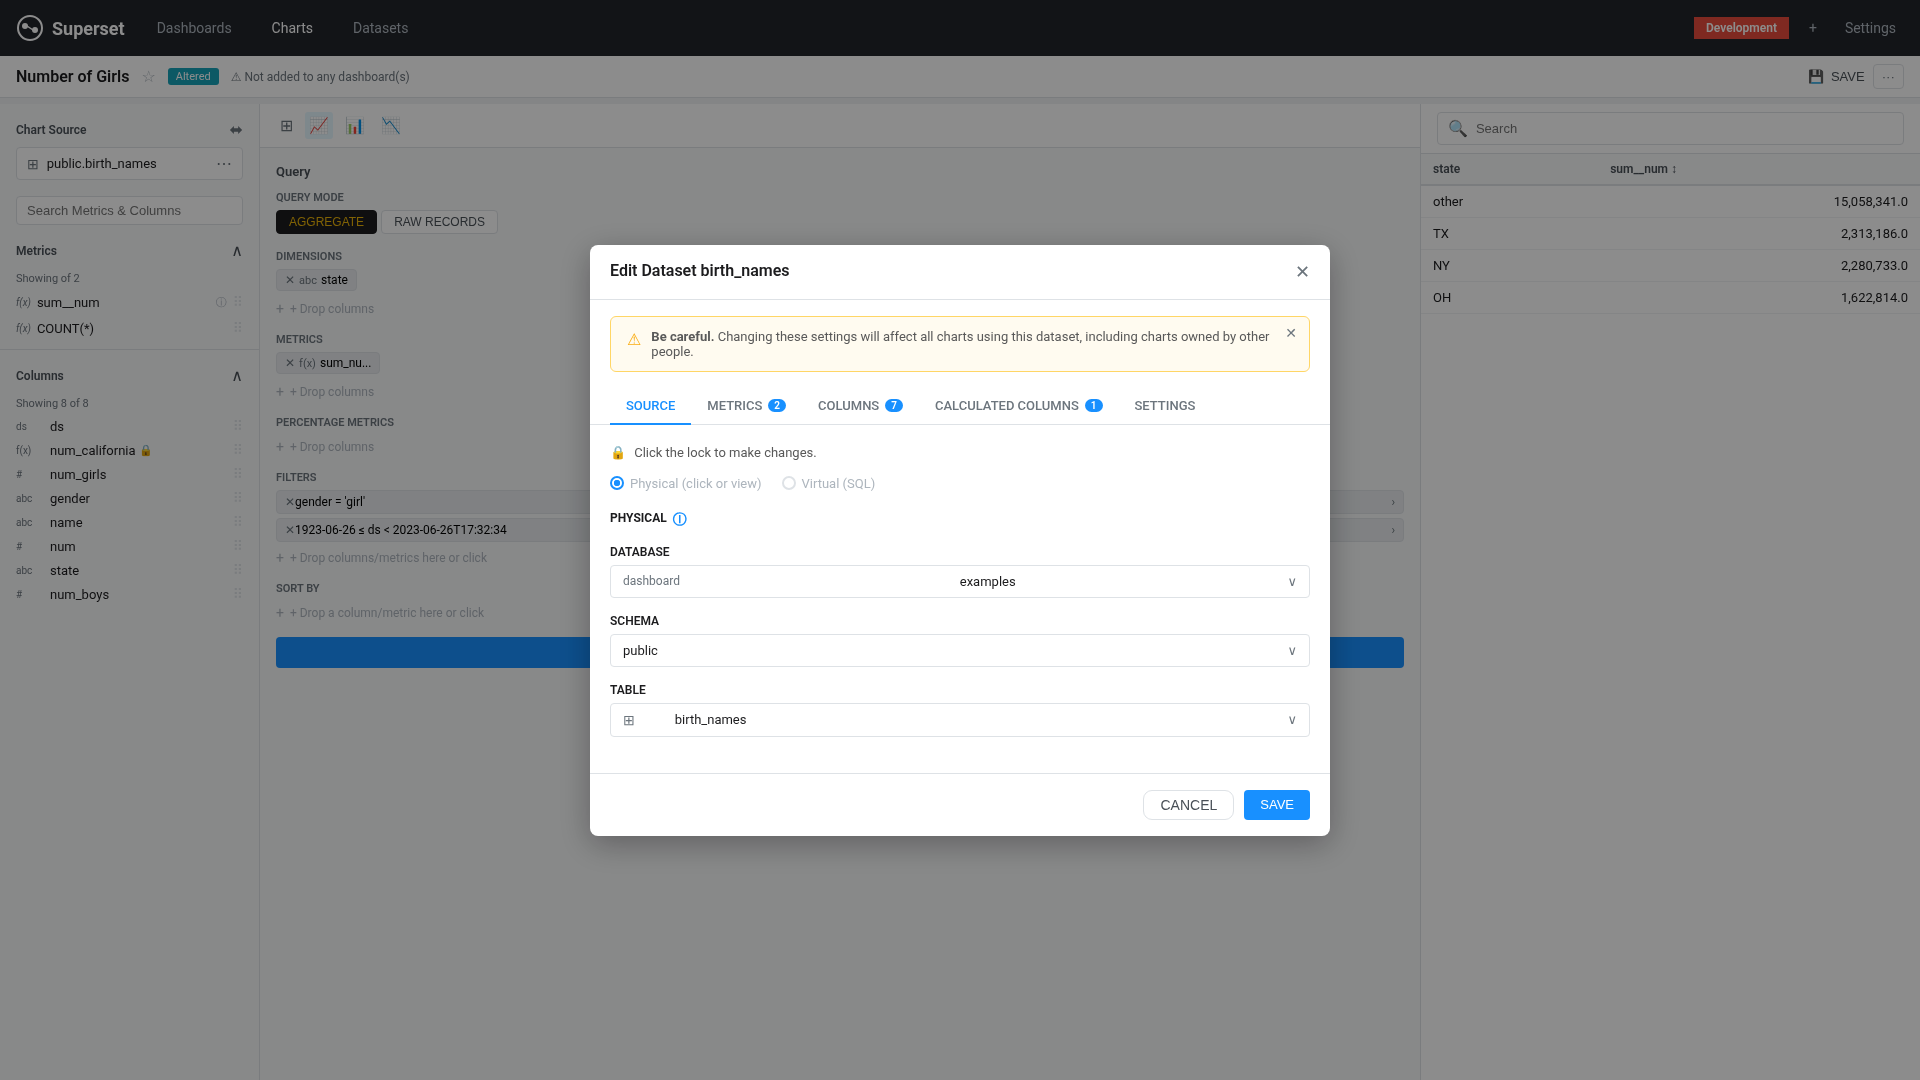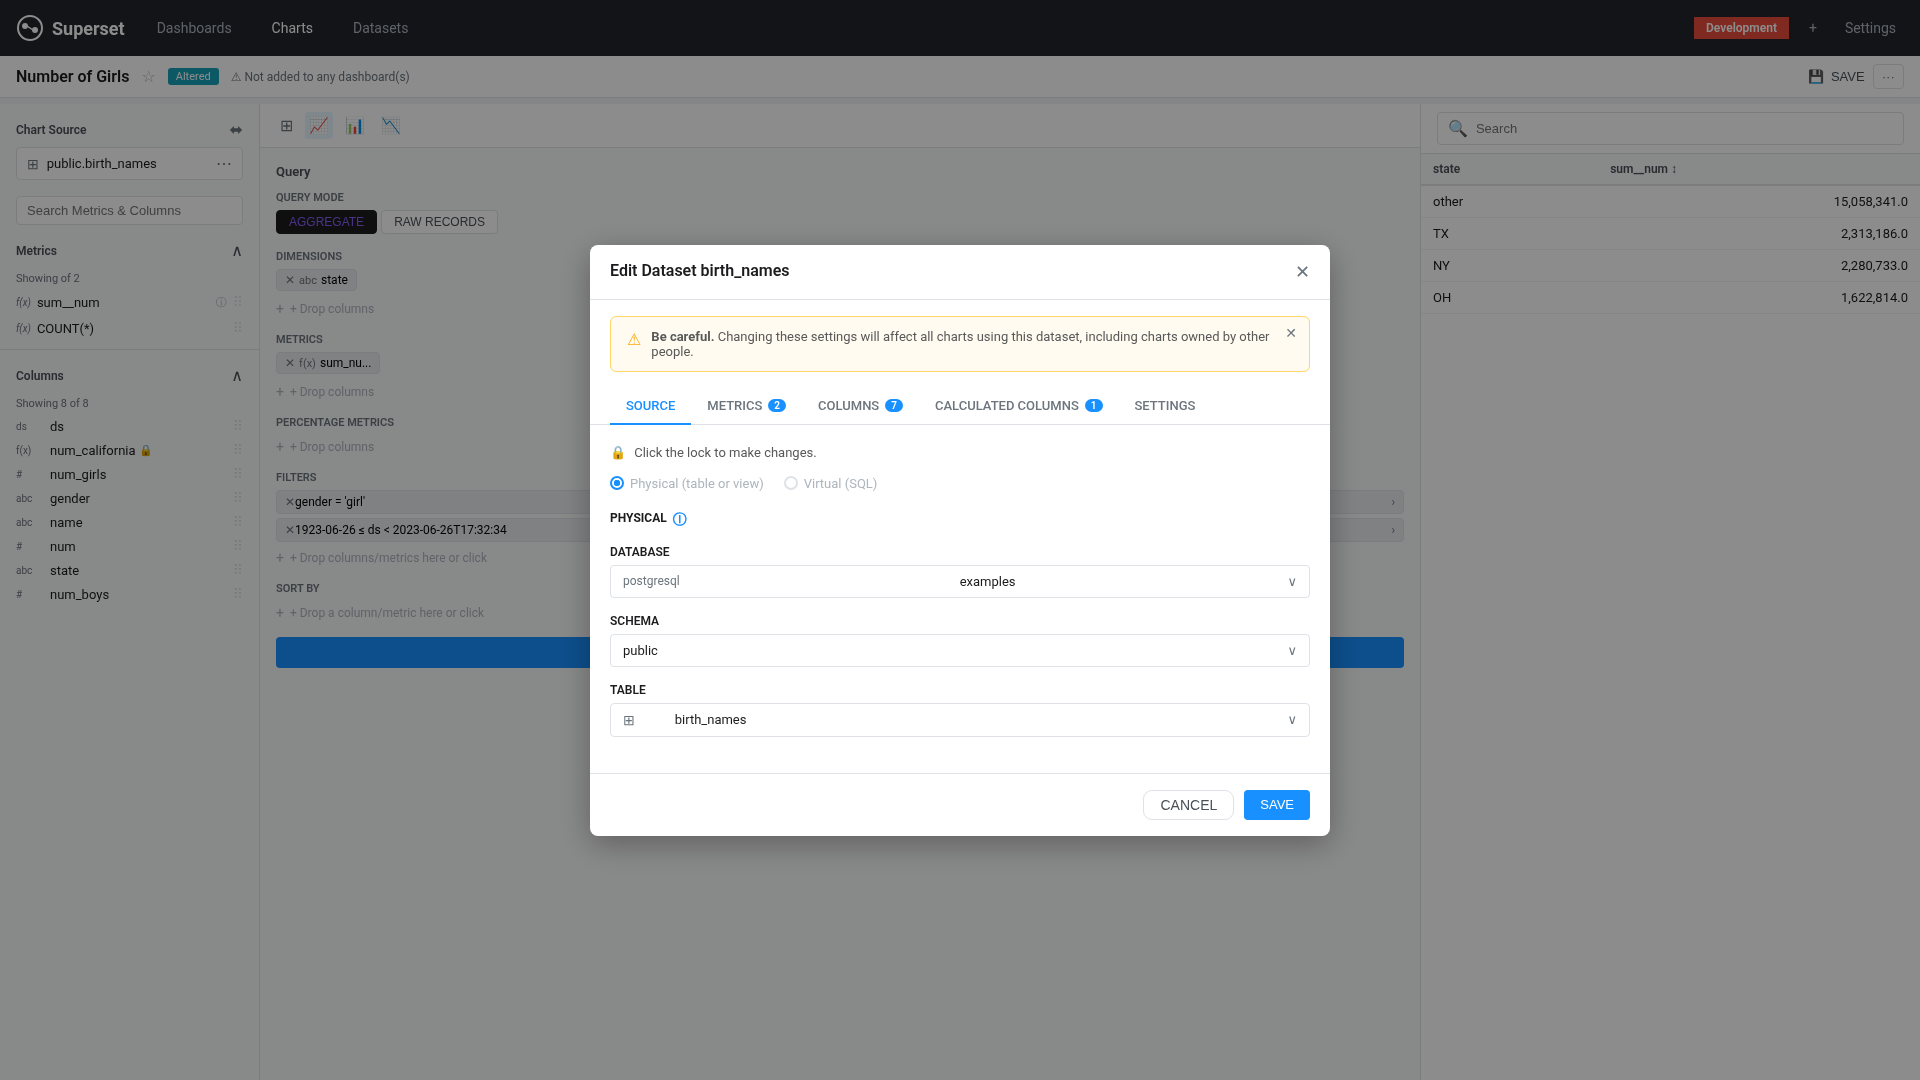--- a/index.html
+++ b/index.html
@@ -96,21 +96,21 @@
 
     .query-panel {
       padding: 16px;
       flex: 1;
       overflow-y: auto;
     }
     .query-title { font-size: 13px; font-weight: 600; color: #495057; margin-bottom: 12px; }
     .query-mode-label { font-size: 11px; color: #6c757d; text-transform: uppercase; font-weight: 600; margin-bottom: 6px; }
     .mode-buttons { display: flex; gap: 4px; margin-bottom: 16px; }
     .mode-btn { padding: 4px 12px; border: 1px solid #dee2e6; border-radius: 4px; font-size: 12px; cursor: pointer; background: white; color: #495057; }
-    .mode-btn.active { background: #1c1c1e; color: #8b5cf6; border-color: #1c1c1e; }
+    .mode-btn.active { background: #1c1c1e; color: #eab308; border-color: #1c1c1e; }
 
     .dimensions-label { font-size: 11px; color: #6c757d; text-transform: uppercase; font-weight: 600; margin-bottom: 6px; }
     .dimension-tag { display: inline-flex; align-items: center; gap: 4px; background: #e9ecef; border: 1px solid #dee2e6; border-radius: 4px; padding: 3px 8px; font-size: 12px; margin-bottom: 6px; }
     .tag-close { color: #6c757d; cursor: pointer; }
     .drop-zone { color: #adb5bd; font-size: 12px; display: flex; align-items: center; gap: 6px; padding: 4px 0; cursor: pointer; }
     .plus-icon { font-size: 14px; }
 
     .metrics-label { font-size: 11px; color: #6c757d; text-transform: uppercase; font-weight: 600; margin: 12px 0 6px; }
     .metric-tag { display: inline-flex; align-items: center; gap: 4px; background: #e9ecef; border: 1px solid #dee2e6; border-radius: 4px; padding: 3px 8px; font-size: 12px; margin-bottom: 6px; }
 
@@ -580,38 +580,38 @@
       <div class="lock-notice">
         <span class="lock-icon">🔒</span>
         <span>Click the lock to make changes.</span>
       </div>
 
       <div class="radio-group">
         <label class="radio-label">
           <div class="radio-btn selected">
             <div style="content:'';position:absolute;top:2px;left:2px;width:6px;height:6px;border-radius:50%;background:#1890ff;"></div>
           </div>
-          <span>Physical (table or view)</span>
+          <span>Physical (click or view)</span>
         </label>
         <label class="radio-label">
           <div class="radio-btn"></div>
           <span>Virtual (SQL)</span>
         </label>
       </div>
 
       <div class="physical-section">
         <div class="physical-title">
           <span>PHYSICAL</span>
           <span class="info-badge">ⓘ</span>
         </div>
 
         <div class="form-group">
           <div class="form-label">DATABASE</div>
           <div class="form-select">
-            <span class="db-prefix">postgresql</span>
+            <span class="db-prefix">dashboard</span>
             <span>examples</span>
             <span class="select-chevron">∨</span>
           </div>
         </div>
 
         <div class="form-group">
           <div class="form-label">SCHEMA</div>
           <div class="form-select">
             <span>public</span>
             <span class="select-chevron">∨</span>

